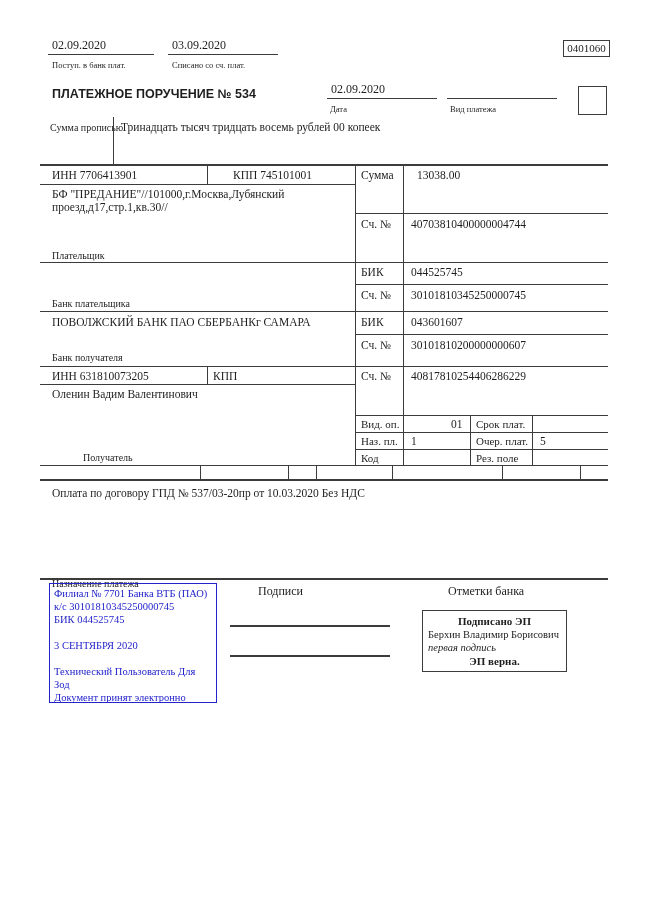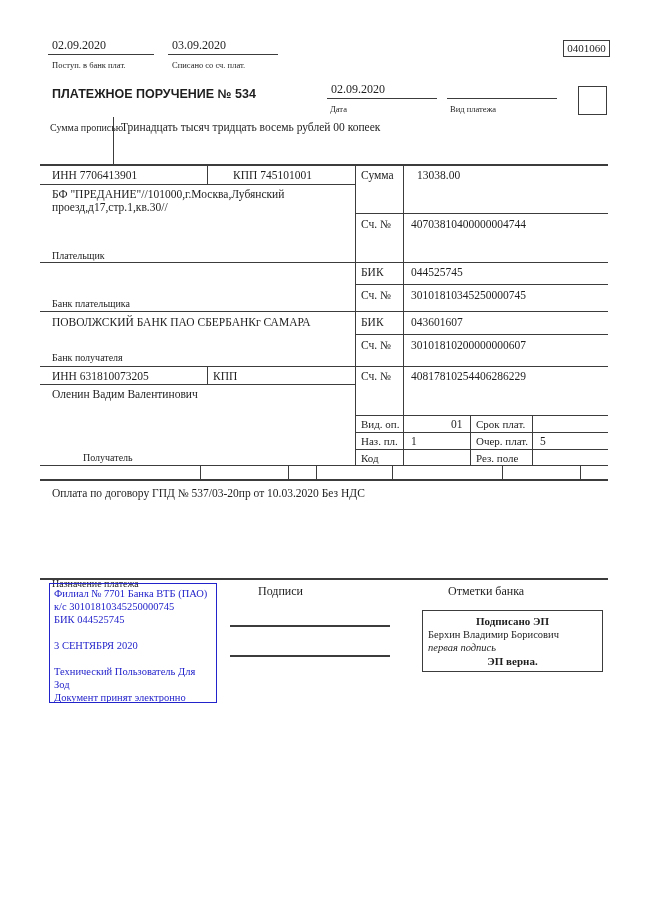--- a/index.html
+++ b/index.html
@@ -150,20 +150,20 @@
     <div>к/с 30101810345250000745</div>
     <div>БИК 044525745</div>
     <div class="gap">3 СЕНТЯБРЯ 2020</div>
     <div class="gap wrap">Технический Пользователь Для Зод</div>
     <div>Документ принят электронно</div>
   </div>
 
   <div class="hline" style="left:230px;top:625px;width:160px;height:1.5px;"></div>
   <div class="hline" style="left:230px;top:655px;width:160px;height:1.5px;"></div>
 
-  <div class="abs epbox" style="left:422px;top:610px;width:181px;height:62px;">
+  <div class="abs epbox" style="left:422px;top:610px;width:145px;height:62px;">
     <div class="ep-title">Подписано ЭП</div>
     <div class="ep-name">Берхин Владимир Борисович</div>
     <div class="ep-kind">первая подпись</div>
     <div class="ep-ver">ЭП верна.</div>
   </div>
 
 </div>
 
 </body></html>

